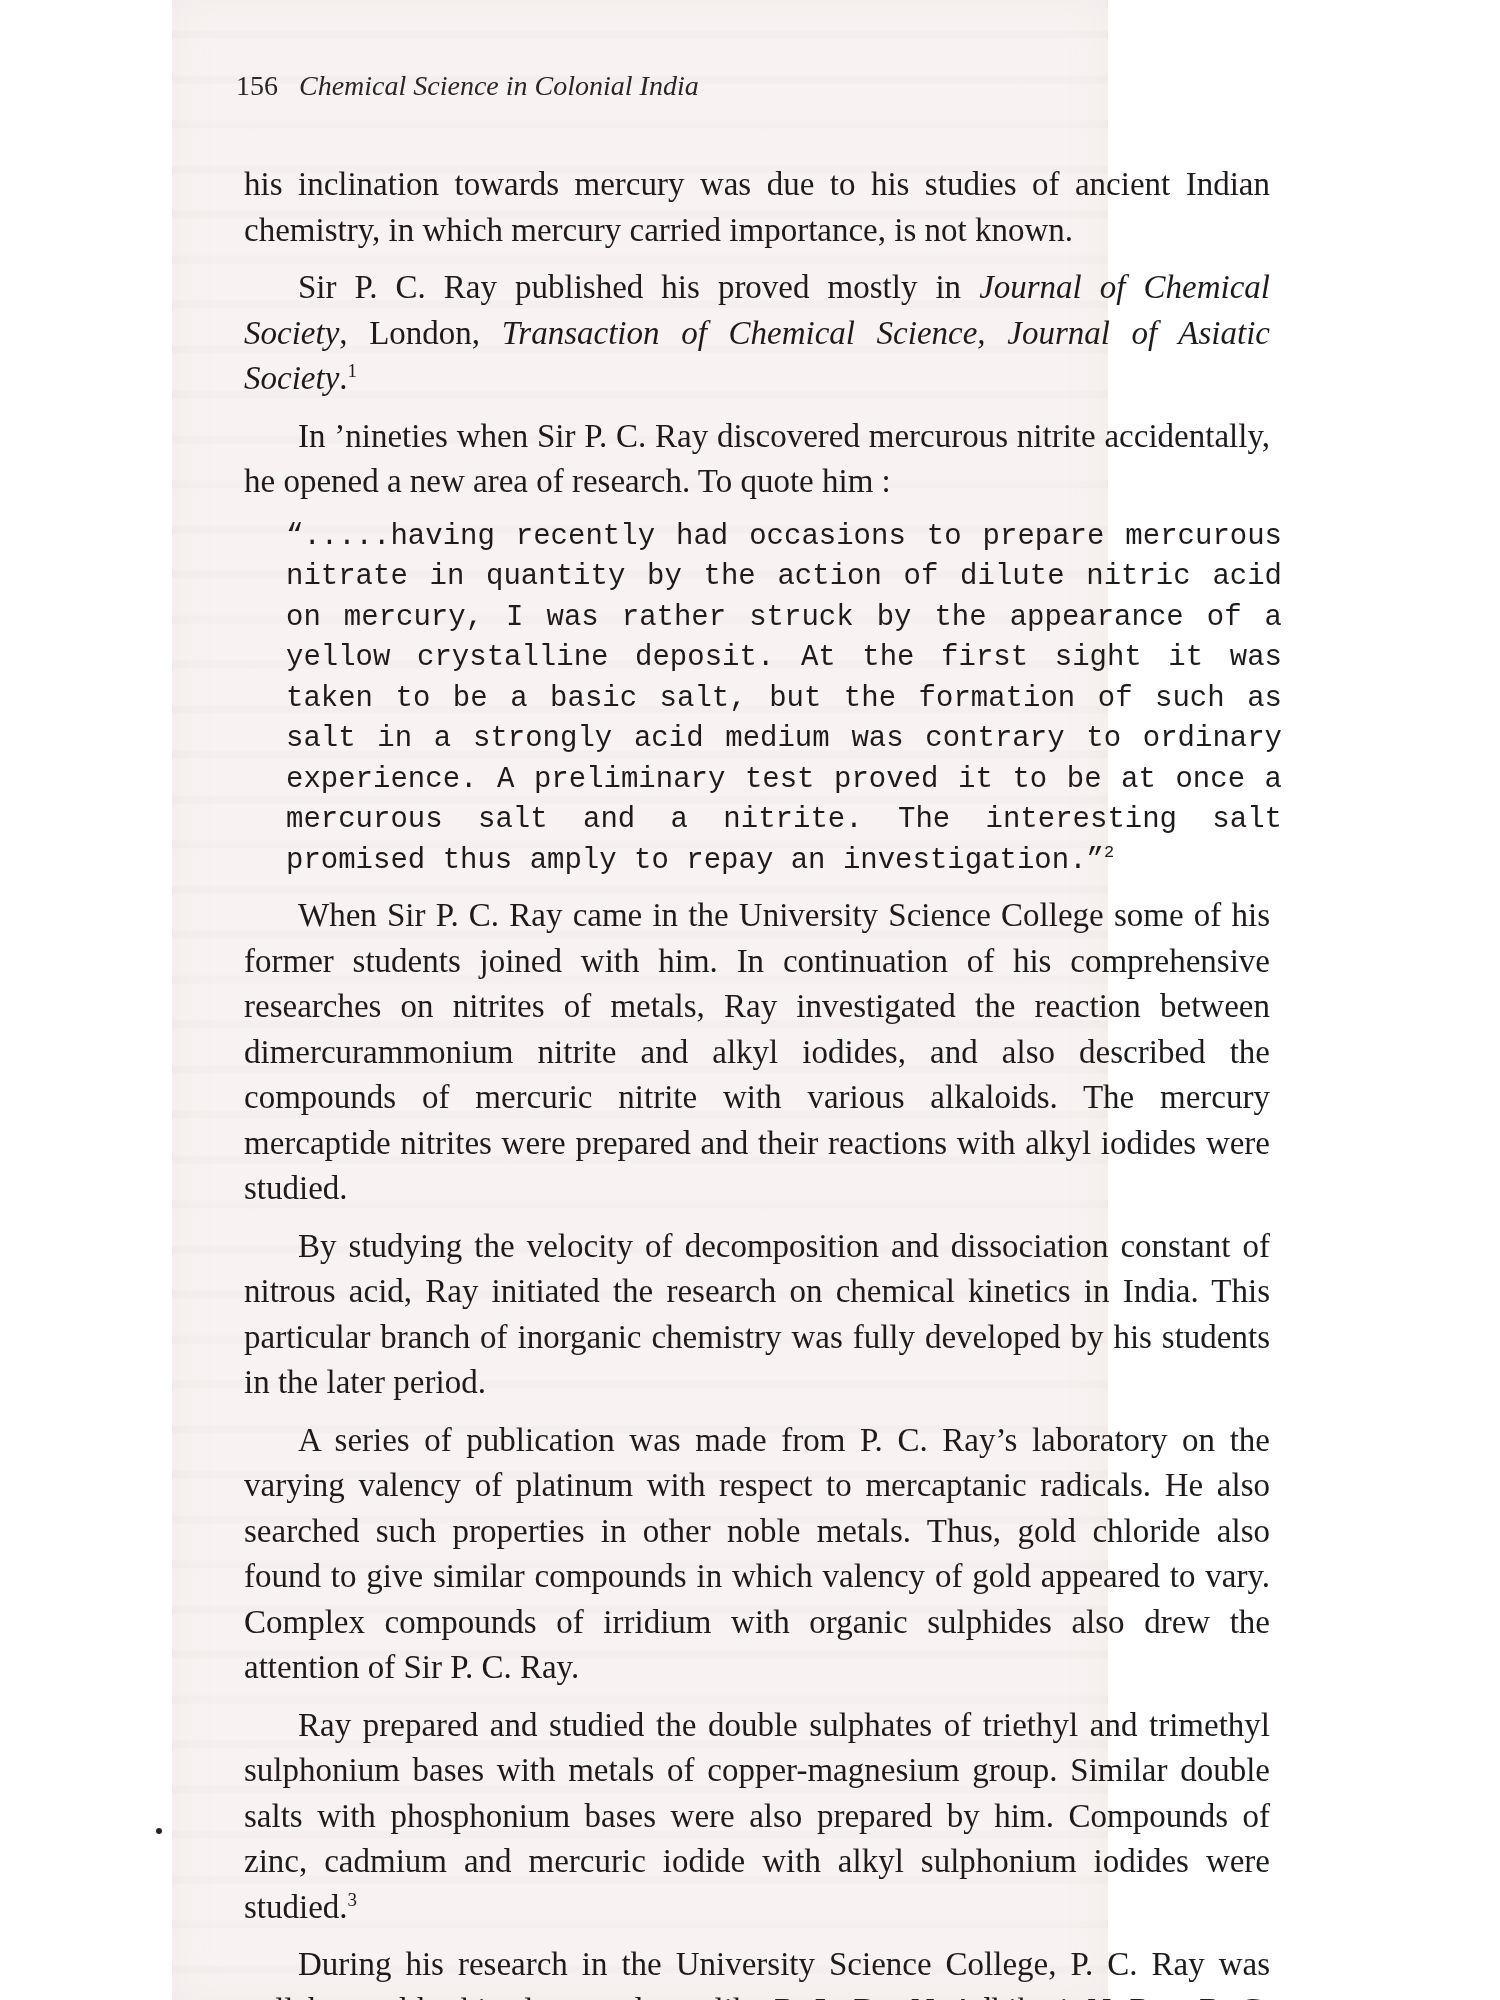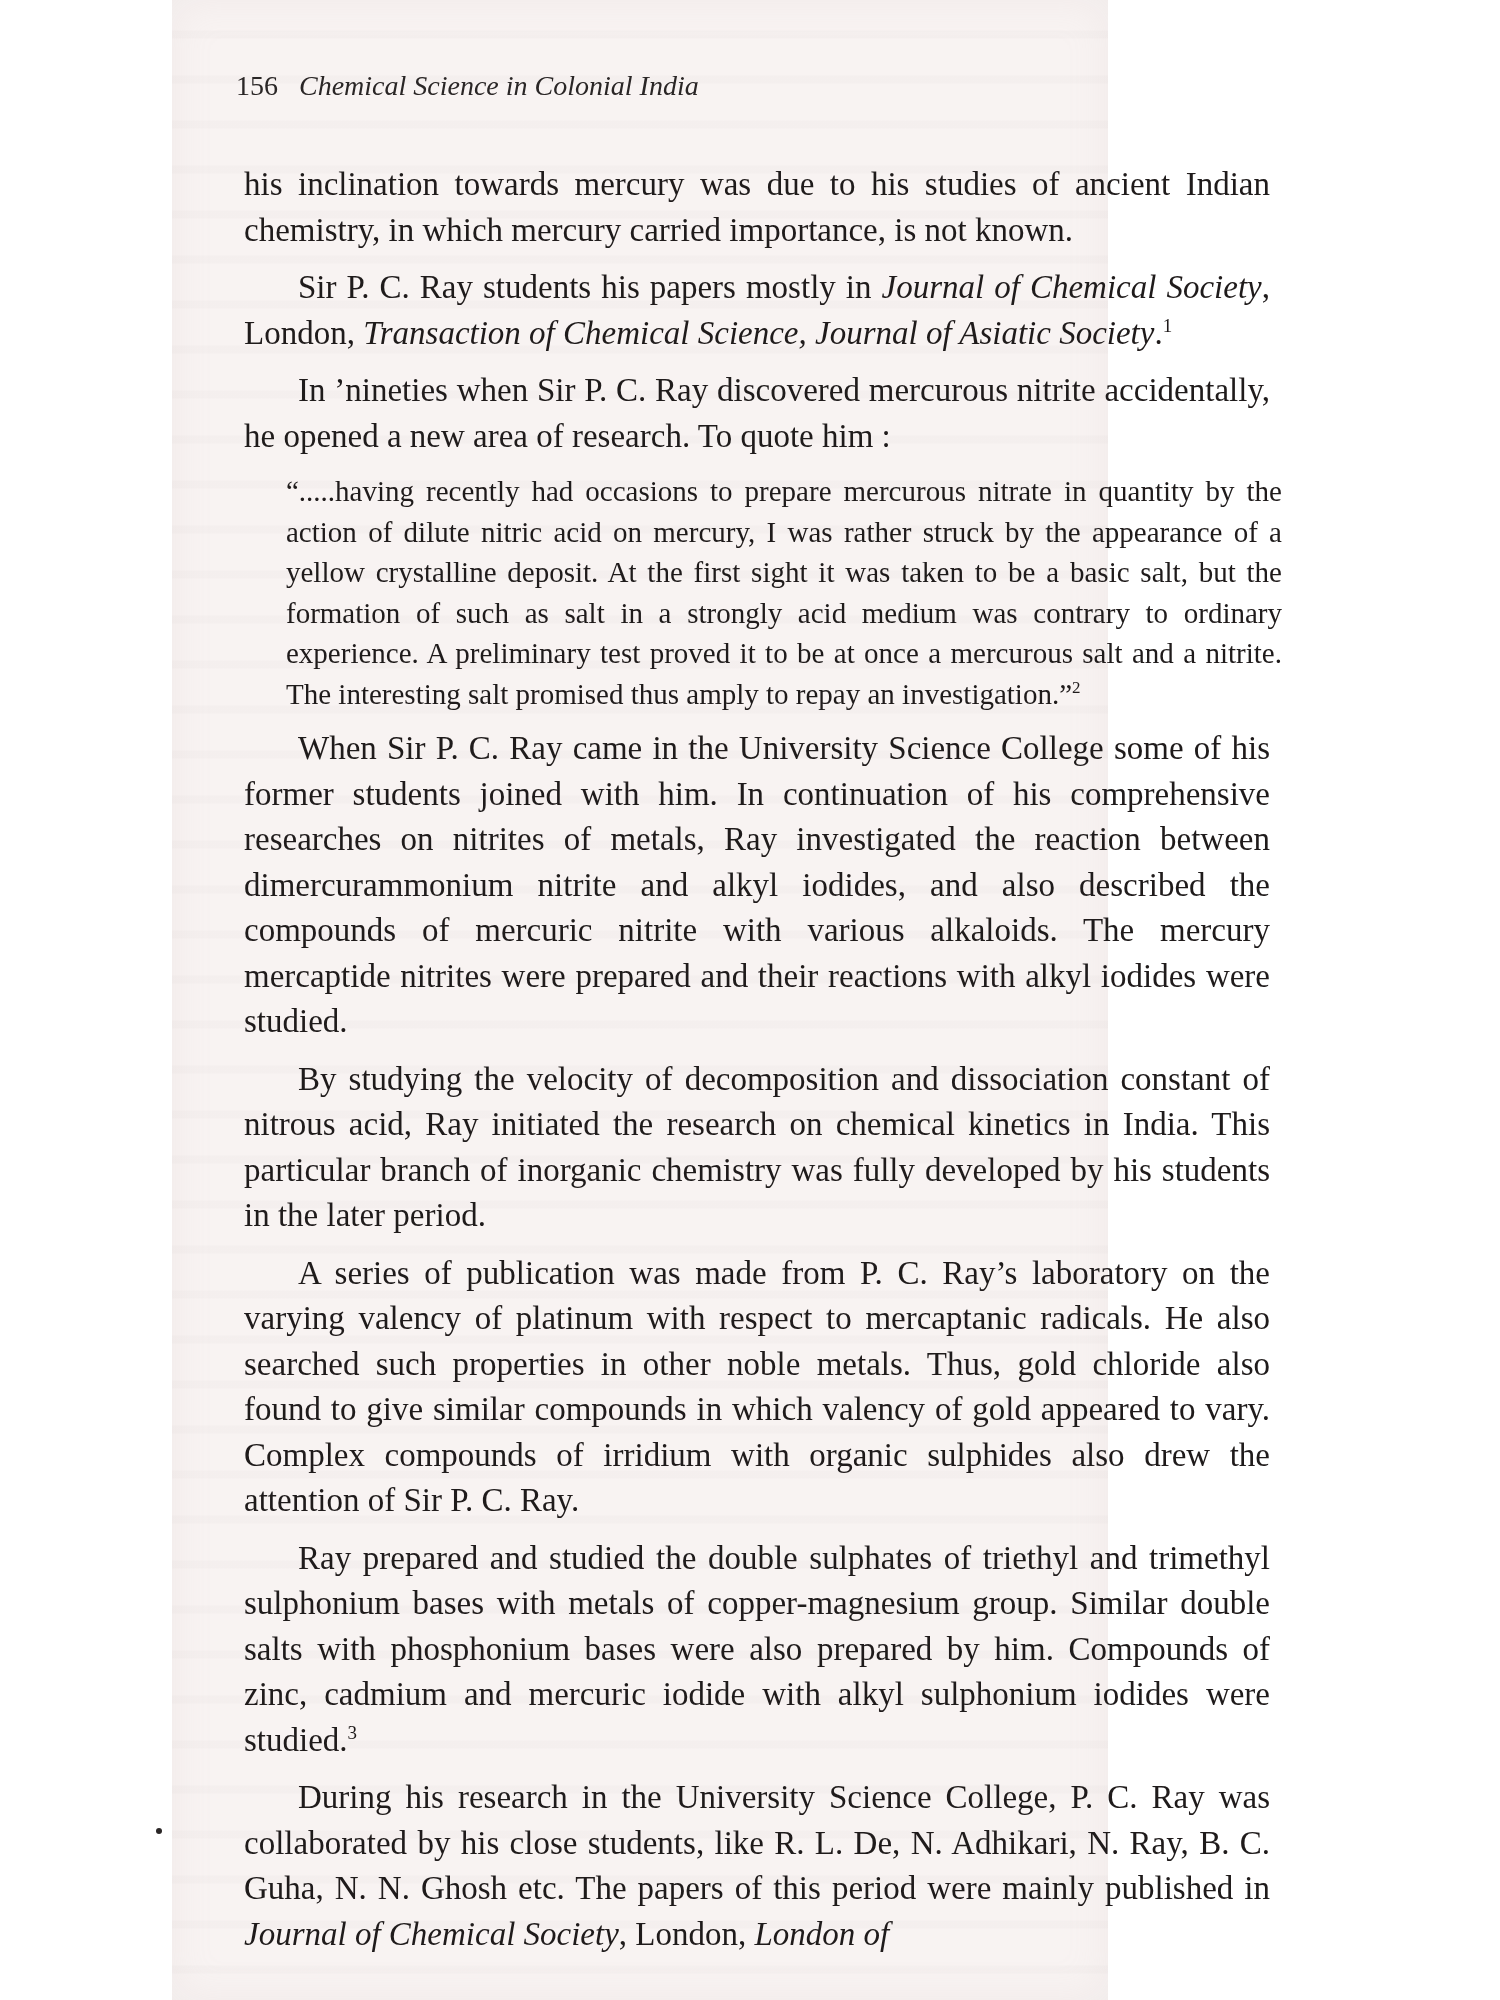--- a/index.html
+++ b/index.html
@@ -60,20 +60,21 @@
       font-size: 19px;
       line-height: 0;
       vertical-align: super;
     }
     .quote {
       margin: 4px 0 6px 54px;
       font-size: 29px;
       line-height: 40.5px;
       text-align: justify;
       color: #1f1b1b;
+      font-family: Liberation Mono, monospace;
     }
     .quote sup { font-size: 17px; }
     .margin-dot {
       position: absolute;
       left: -16px;
       top: 1828px;
       width: 6px;
       height: 6px;
       border-radius: 50%;
       background: #2a2626;
@@ -89,21 +90,21 @@
     <span class="pnum">156</span>
     <span class="title">Chemical Science in Colonial India</span>
   </div>
 
   <div class="body">
     <p class="noindent">
       <span>his inclination towards mercury was due to his studies of ancient Indian chemistry, in which mercury carried importance, is not known.</span>
     </p>
 
     <p>
-      <span>Sir P. C. Ray students his papers mostly in </span><i>Journal of Chemical Society</i><span>, London, </span><i>Transaction of Chemical Science, Journal of Asiatic Society</i><span>.</span><sup>1</sup>
+      <span>Sir P. C. Ray published his proved mostly in </span><i>Journal of Chemical Society</i><span>, London, </span><i>Transaction of Chemical Science, Journal of Asiatic Society</i><span>.</span><sup>1</sup>
     </p>
 
     <p>
       <span>In ’nineties when Sir P. C. Ray discovered mercurous nitrite accidentally, he opened a new area of research. To quote him :</span>
     </p>
 
     <div class="quote">
       <span>“.....having recently had occasions to prepare mercurous nitrate in quantity by the action of dilute nitric acid on mercury, I was rather struck by the appearance of a yellow crystalline deposit. At the first sight it was taken to be a basic salt, but the formation of such as salt in a strongly acid medium was contrary to ordinary experience. A preliminary test proved it to be at once a mercurous salt and a nitrite. The interesting salt promised thus amply to repay an investigation.”</span><sup>2</sup>
     </div>
 

